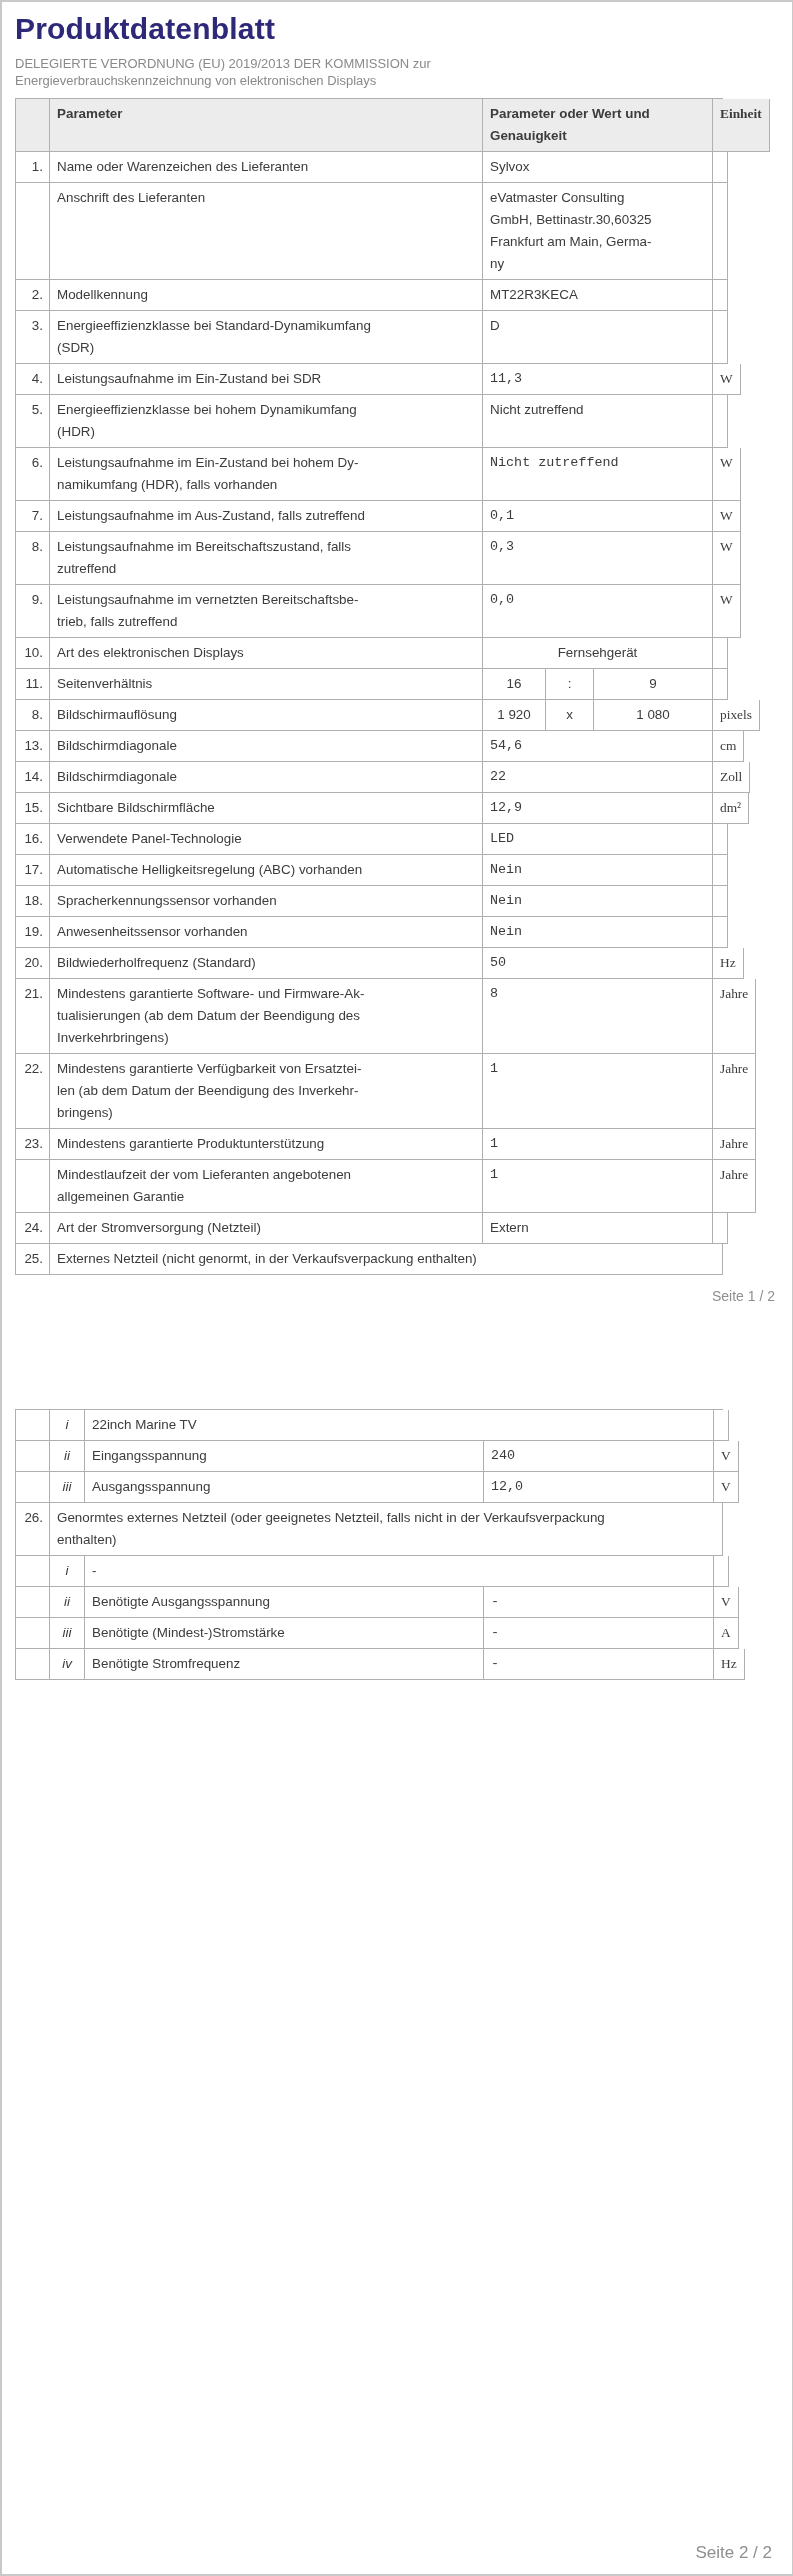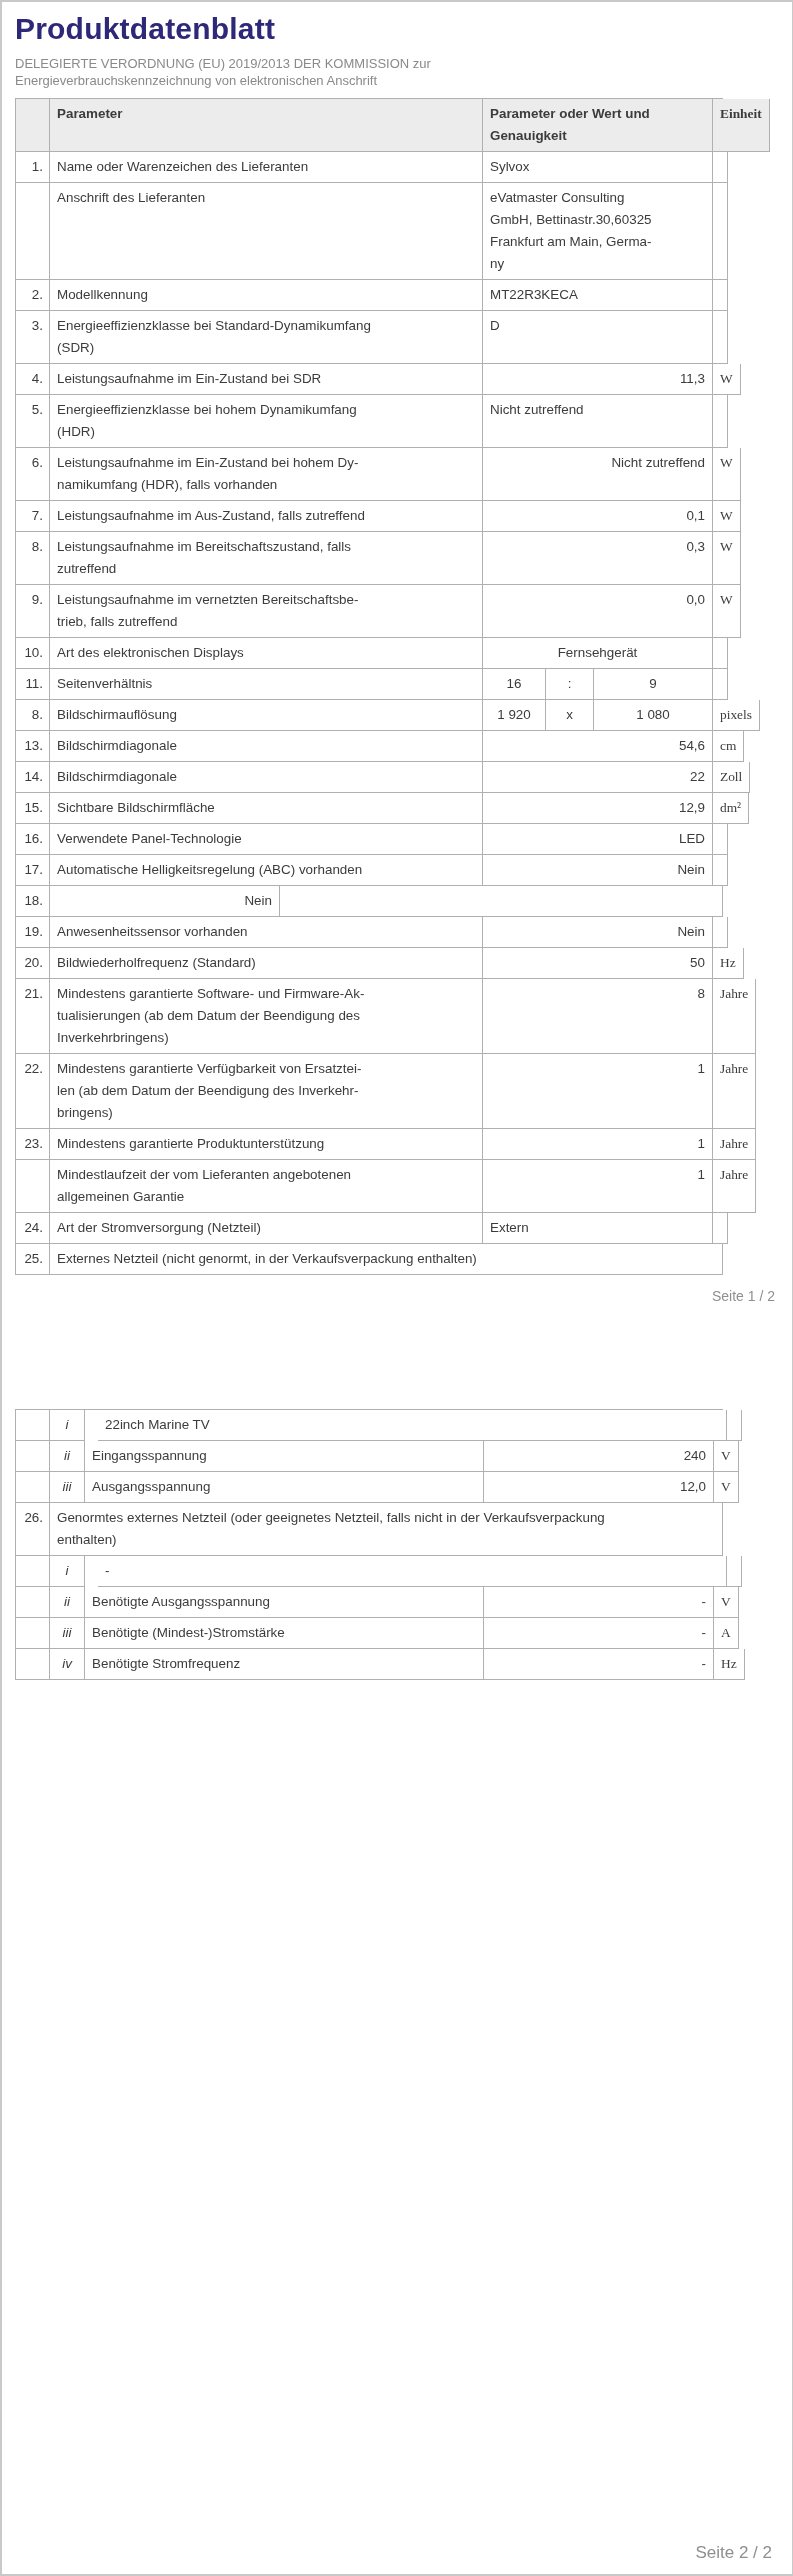--- a/index.html
+++ b/index.html
@@ -28,25 +28,25 @@
   }
   .row { display:flex; align-items:stretch; min-height:30px; }
   .cell {
     border-right:1px solid #b0b0b0; border-bottom:1px solid #b0b0b0;
     padding:4px 7px; white-space:pre-line;
   }
   .num   { width:34px; text-align:right; padding-right:6px; flex:none; }
   .sub   { width:35px; text-align:center; font-style:italic; flex:none; }
   .label { width:433px; flex:none; }
   .label.sublabel { width:399px; }
-  .label.subspan  { width:629px;margin-left:13px; }
+  .label.subspan  { width:629px; }
   .label.grow { flex:1; }
   .value { width:230px; flex:none; }
   .value.a-left   { text-align:left; }
-  .value.a-right  { text-align:right; }
+  .value.a-right  { text-align:left;font-family:Liberation Mono, monospace; }
   .value.a-center { text-align:center; }
   .vs { text-align:center; flex:none; }
   .v1 { width:63px; } .v2 { width:48px; } .v3 { width:119px; }
   .unit { flex:1; text-align:left;font-family:Liberation Serif, serif; }
   .header-row .cell {
     background:#ececec; font-weight:bold;
   }
   .page-footer {
     width:760px; text-align:right; margin-top:13px;
     font-size:14px; color:#8f8f8f;
@@ -59,21 +59,21 @@
 </style>
 </head>
 <body>
 
 <div class="page">
 
   <div class="title">Produktdatenblatt</div>
 
   <div class="subtitle">
     <div>DELEGIERTE VERORDNUNG (EU) 2019/2013 DER KOMMISSION zur</div>
-    <div>Energieverbrauchskennzeichnung von elektronischen Anschrift</div>
+    <div>Energieverbrauchskennzeichnung von elektronischen Displays</div>
   </div>
 
   <div class="dtable">
     <div class="row header-row">
       <div class="cell num"></div>
       <div class="cell label">Parameter</div>
       <div class="cell value">Parameter oder Wert und
 Genauigkeit</div>
       <div class="cell unit">Einheit</div>
     </div>
@@ -192,20 +192,21 @@
         <div class="cell unit"></div>
       </div>
       <div class="row">
         <div class="cell num">17.</div>
         <div class="cell label">Automatische Helligkeitsregelung (ABC) vorhanden</div>
         <div class="cell value a-right">Nein</div>
         <div class="cell unit"></div>
       </div>
       <div class="row">
         <div class="cell num">18.</div>
+        <div class="cell label">Spracherkennungssensor vorhanden</div>
         <div class="cell value a-right">Nein</div>
         <div class="cell unit"></div>
       </div>
       <div class="row">
         <div class="cell num">19.</div>
         <div class="cell label">Anwesenheitssensor vorhanden</div>
         <div class="cell value a-right">Nein</div>
         <div class="cell unit"></div>
       </div>
       <div class="row">

